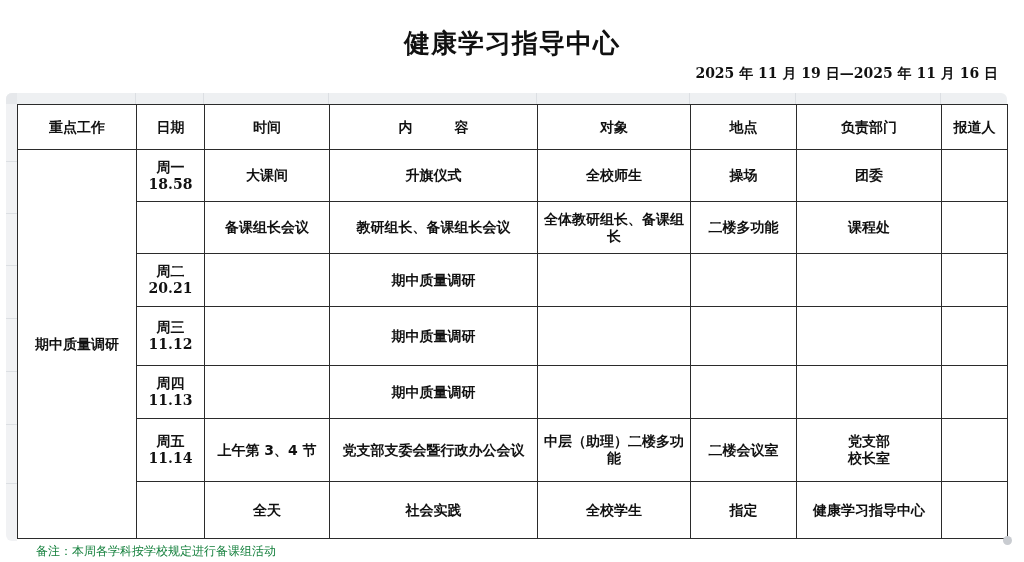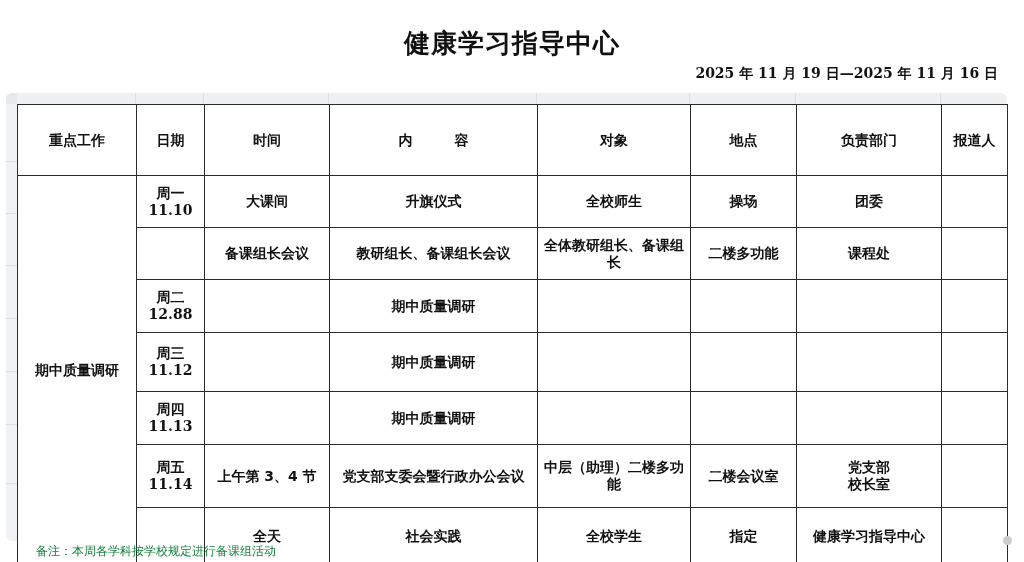--- a/index.html
+++ b/index.html
@@ -55,35 +55,35 @@
     <col style="width:119px">
       <col style="width:68px">
       <col style="width:125px">
       <col style="width:208px">
     <col style="width:153px">
       <col style="width:106px">
       <col style="width:145px">
       <col style="width:66px">
   </colgroup>
   <tbody>
-      <tr style="height:71px">
+      <tr style="height:45px">
     <th>重点工作</th>
     <th>日期</th>
     <th>时间</th>
     <th style="white-space:pre">内　　　容</th>
     <th>对象</th>
     <th>地点</th>
     <th>负责部门</th>
     <th>报道人</th>
   </tr>
   <tr style="height:52px">
     <td rowspan="7">期中质量调研</td>
     <td>
           <div>周一</div>
-          <div class="num">11.10</div>
+          <div class="num">18.58</div>
         </td>
     <td>大课间</td>
     <td>升旗仪式</td>
     <td>全校师生</td>
     <td>操场</td>
     <td>团委</td>
     <td></td>
   </tr>
   <tr style="height:52px">
     <td>
@@ -93,21 +93,21 @@
     <td>备课组长会议</td>
     <td>教研组长、备课组长会议</td>
     <td>全体教研组长、备课组长</td>
     <td>二楼多功能</td>
     <td>课程处</td>
     <td></td>
   </tr>
   <tr style="height:53px">
     <td>
           <div>周二</div>
-          <div class="num">12.88</div>
+          <div class="num">20.21</div>
         </td>
     <td></td>
     <td>期中质量调研</td>
     <td></td>
     <td></td>
     <td></td>
     <td></td>
   </tr>
   <tr style="height:59px">
     <td>

